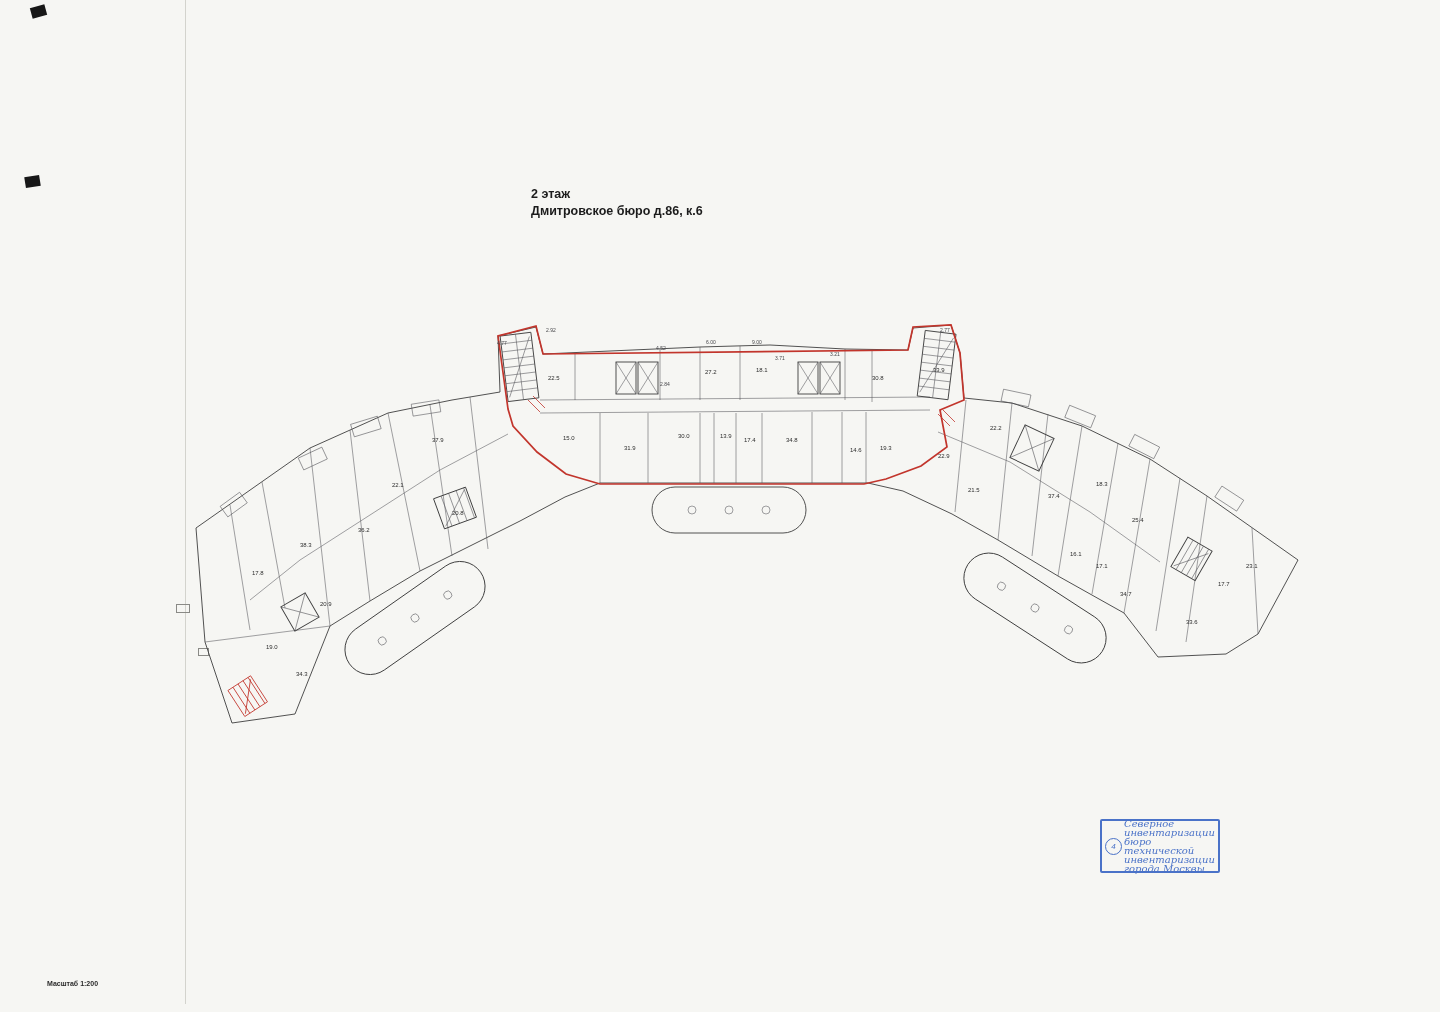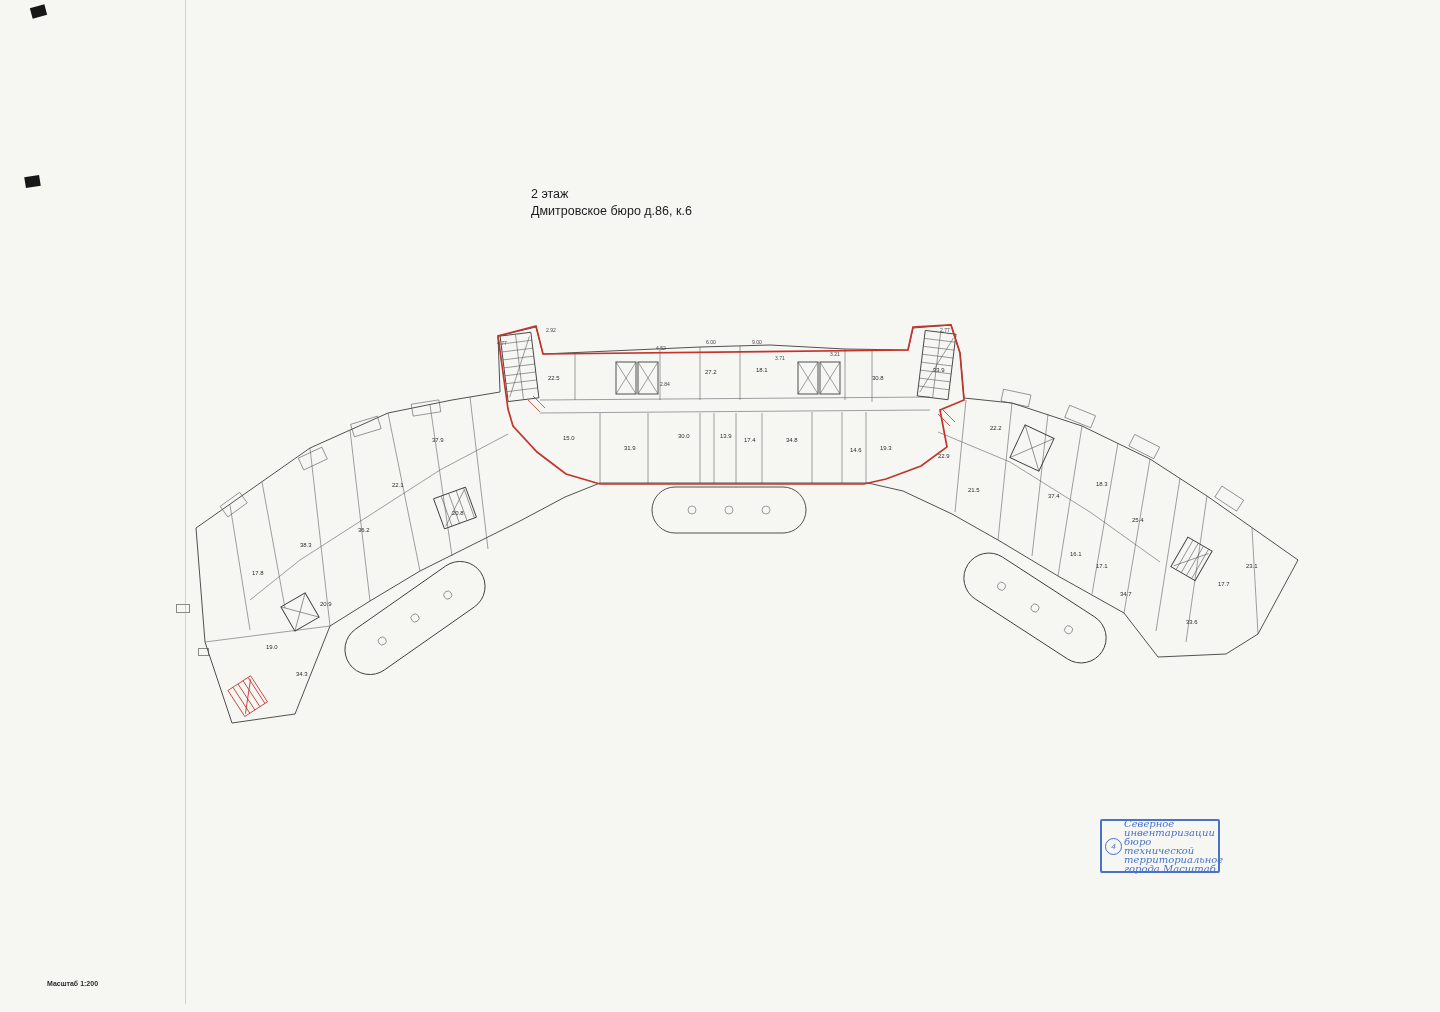--- a/index.html
+++ b/index.html
@@ -9,21 +9,21 @@
     font-family:"Liberation Sans",sans-serif;color:#1e1e1e;
   }
   .fold-line{position:absolute;left:185px;top:0;width:1px;height:1004px;background:#d3d3cd;}
   .scan-mark{position:absolute;background:#171717;}
   .scan-mark.m1{left:31px;top:6px;width:15px;height:11px;transform:rotate(-15deg);}
   .scan-mark.m2{left:25px;top:176px;width:15px;height:11px;transform:rotate(-9deg);}
   .float-mark{position:absolute;border:1px solid #8a8a86;background:transparent;}
   .float-mark.f1{left:176px;top:604px;width:12px;height:7px;}
   .float-mark.f2{left:198px;top:648px;width:9px;height:6px;}
 
-  .title-block{position:absolute;left:531px;top:186px;font-size:12.5px;line-height:17px;color:#1c1c1c;}
+  .title-block{position:absolute;left:531px;top:186px;font-size:12.5px;line-height:17px;color:#1c1c1c;font-weight:bold;}
   .scale-label{position:absolute;left:47px;top:980px;font-size:7px;font-weight:bold;color:#2a2a2a;}
 
   .plan-svg{position:absolute;left:0;top:0;}
   .w{fill:none;stroke:#3e3e3e;stroke-width:0.9;}
   .wt{fill:none;stroke:#55555a;stroke-width:0.55;}
   .red{fill:none;stroke:#c2352c;stroke-width:1.7;}
   .redthin{fill:none;stroke:#c2352c;stroke-width:0.8;}
   text.room{font:6px "Liberation Sans",sans-serif;fill:#2d2d2d;}
   text.dim{font:5px "Liberation Sans",sans-serif;fill:#46464a;}
 
@@ -254,20 +254,20 @@
         <text x="940" y="332" class="dim">2.77</text>
         <text x="660" y="386" class="dim">2.84</text>
       </g>
   </svg>
 
   <div class="stamp">
     <div class="stamp-num">4</div>
     <div class="stamp-lines">
       <div>Северное</div>
       <div>инвентаризации бюро</div>
-      <div>технической территориальное</div>
-      <div>города Масштаб</div>
+      <div>технической инвентаризации</div>
+      <div>города Москвы</div>
     </div>
   </div>
 
   <div class="scale-label">Масштаб 1:200</div>
 
 </div>
 
 </body></html>

